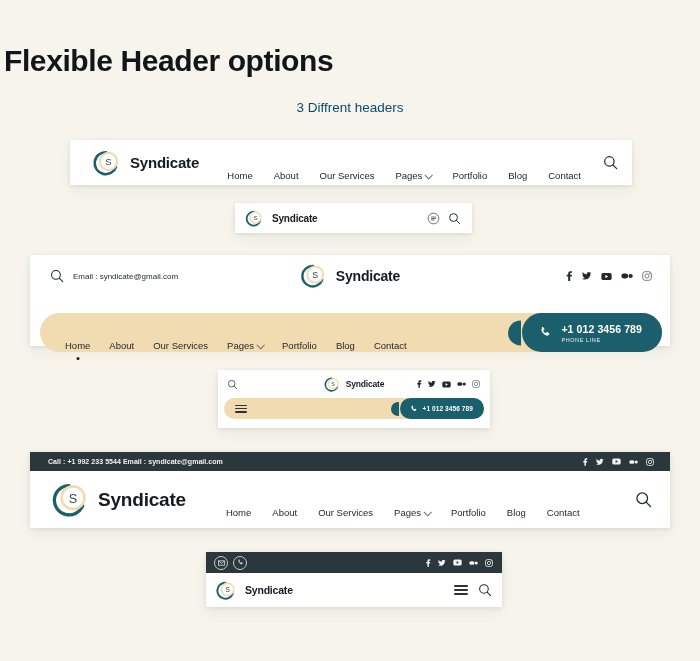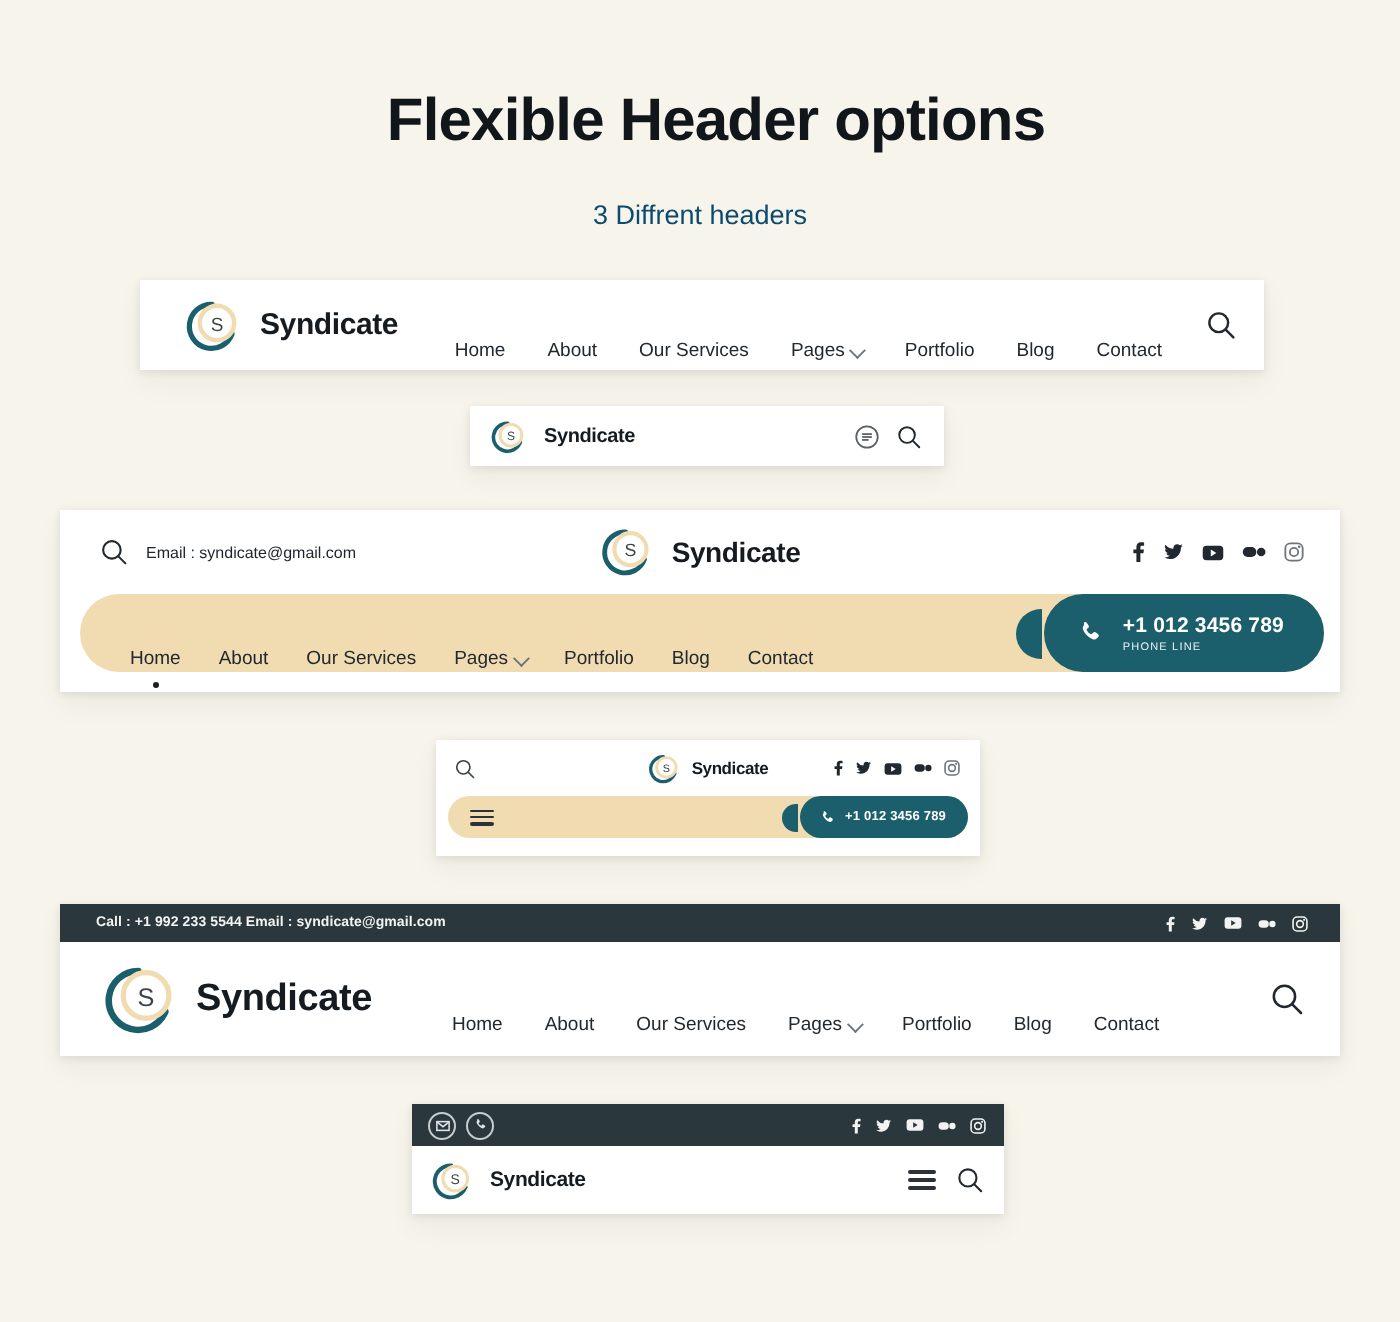--- a/index.html
+++ b/index.html
@@ -11,26 +11,25 @@
     height: 661px;
     background: #f7f4ec;
     font-family: "Liberation Sans", sans-serif;
     color: #17202a;
     overflow: hidden;
     position: relative;
   }
 
   
   .page-title {
-    text-align: center;
     font-size: 30px;
     font-weight: bold;
     letter-spacing: -0.4px;
     color: #11161b;
-    margin: 44px 0 0 16px;
+    margin: 44px 0 0 4px;
     line-height: 1.1;
   }
   .page-subtitle {
     text-align: center;
     font-size: 13.5px;
     color: #0c4a6e;
     margin: 23px 0 0 0;
     font-weight: 400;
   }
 
@@ -155,21 +154,21 @@
     left: 30px;
     top: 255px;
     width: 640px;
     height: 91px;
     padding: 0;
   }
   #h2 .topline {
     height: 42px;
     display: flex;
     align-items: center;
-    padding: 0 18px 0 20px;
+    padding: 0 18px 16px 20px;
     position: relative;
   }
   #h2 .mailblock {
     display: flex;
     align-items: center;
     gap: 9px;
   }
   #h2 .mailtext { font-size: 8px; color: #1e242b; white-space: nowrap; }
   #h2 .centerlogo {
     position: absolute;

